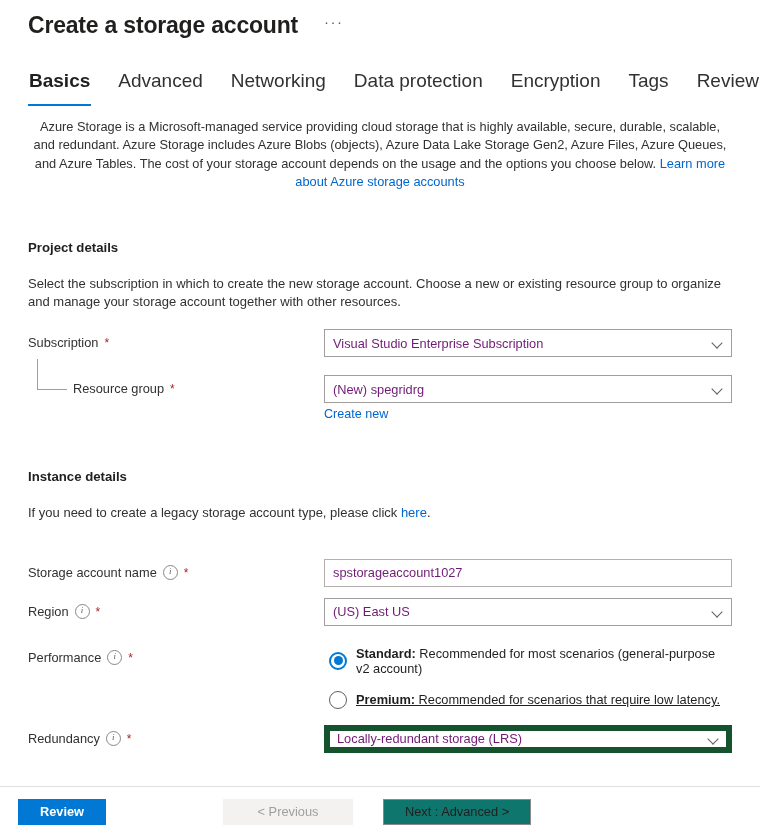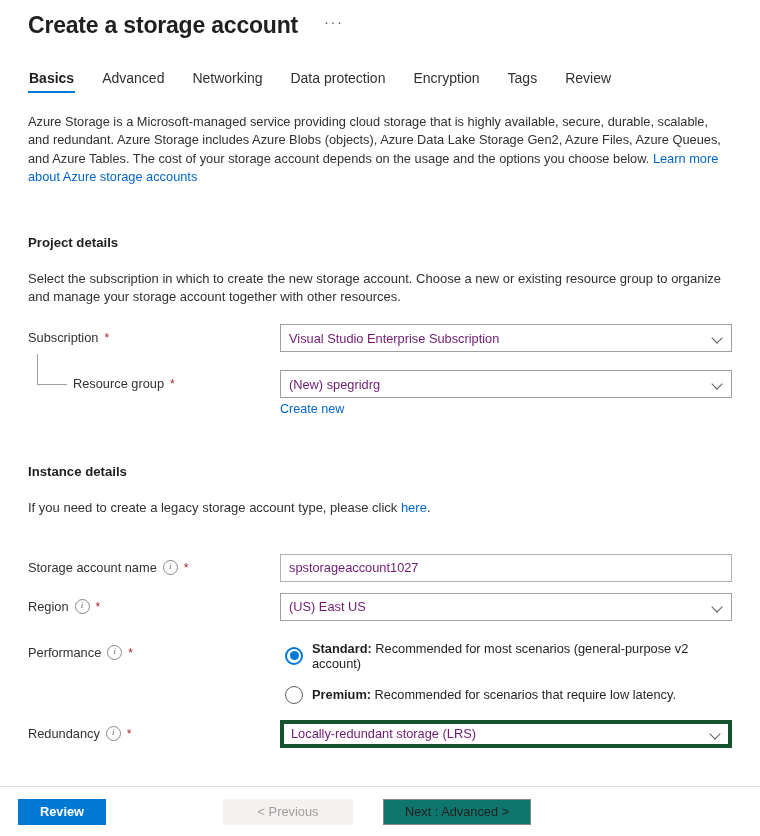--- a/index.html
+++ b/index.html
@@ -42,23 +42,23 @@
 
   
   .tabs {
     display: flex;
     align-items: flex-start;
     gap: 26px;
     padding: 0 0 0 28px;
     margin-top: 26px;
   }
   .tab {
-    font-size: 14px;
+    font-size: 19px;
     color: #323130;
-    padding: 4px 1px 7px 1px;
+    padding: 4px 1px 14px 1px;
     cursor: pointer;
     position: relative;
     white-space: nowrap;
   }
   .tab.active {
     font-weight: 600;
     color: #201f1e;
   }
   .tab.active::after {
     content: "";
@@ -68,25 +68,26 @@
     bottom: 0;
     height: 2px;
     background: #0078d4;
   }
 
   
   .content {
     padding: 0 28px;
   }
   .intro {
-    margin-top: 20px;
+    margin-top: 12px;
     font-size: 12.8px;
     line-height: 18.4px;
     color: #323130;
     max-width: 716px;
+    text-align: center;
   }
   a.link {
     color: #0066cc;
     text-decoration: none;
     cursor: pointer;
   }
 
   .section-title {
     font-size: 13.2px;
     font-weight: 700;
@@ -104,20 +105,21 @@
 
   
   .form {
     margin-top: 18px;
   }
   .row {
     display: flex;
     align-items: flex-start;
     margin-bottom: 6px;
     position: relative;
+    gap: 44px;
   }
   .label-cell {
     width: 252px;
     flex: 0 0 252px;
     font-size: 12.8px;
     color: #323130;
     padding-top: 6px;
     display: flex;
     align-items: center;
     gap: 6px;
@@ -170,21 +172,21 @@
     display: flex;
     align-items: center;
     padding: 0 8px;
     box-sizing: border-box;
     font-size: 12.8px;
     color: #701a75;
     cursor: pointer;
   }
   .control.textbox { cursor: text; border-color: #b3b0ad; }
   .control.focused {
-    border: 4px solid #14532d;
+    border: 6px solid #14532d;
     padding: 7px 7px;
   }
   .control .value {
     flex: 1;
     overflow: hidden;
     white-space: nowrap;
     text-overflow: ellipsis;
   }
   .chevron {
     width: 10px;
@@ -224,21 +226,21 @@
   .radio-group { padding-top: 2px; }
   .radio-item {
     display: flex;
     align-items: center;
     gap: 9px;
     margin-bottom: 15px;
     cursor: pointer;
     font-size: 12.8px;
     color: #201f1e;
   }
-  .radio-item:last-child { margin-bottom: 0; }
+  .radio-item:last-child { margin-bottom: 0; text-decoration: underline; }
   .radio {
     width: 18px; height: 18px;
     flex: 0 0 18px;
     border-radius: 50%;
     border: 1.5px solid #605e5c;
     box-sizing: border-box;
     position: relative;
     background: #fff;
   }
   .radio.checked {

